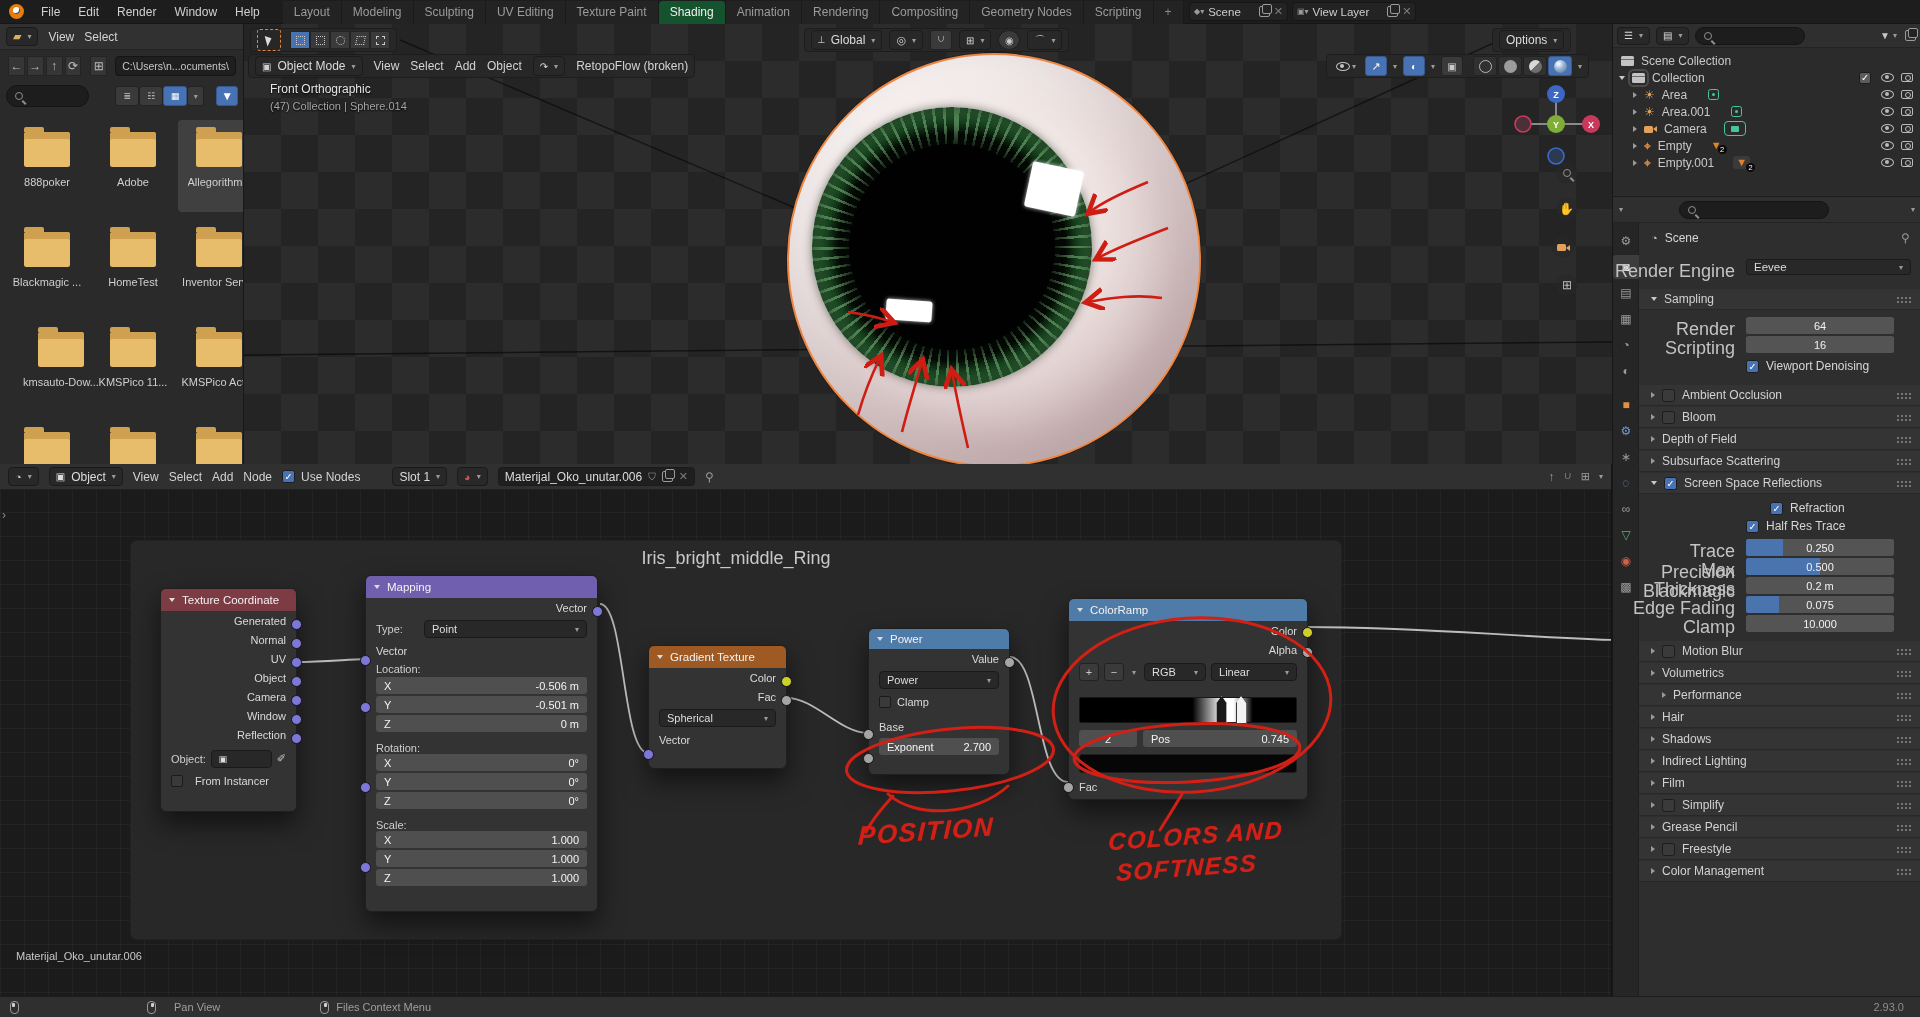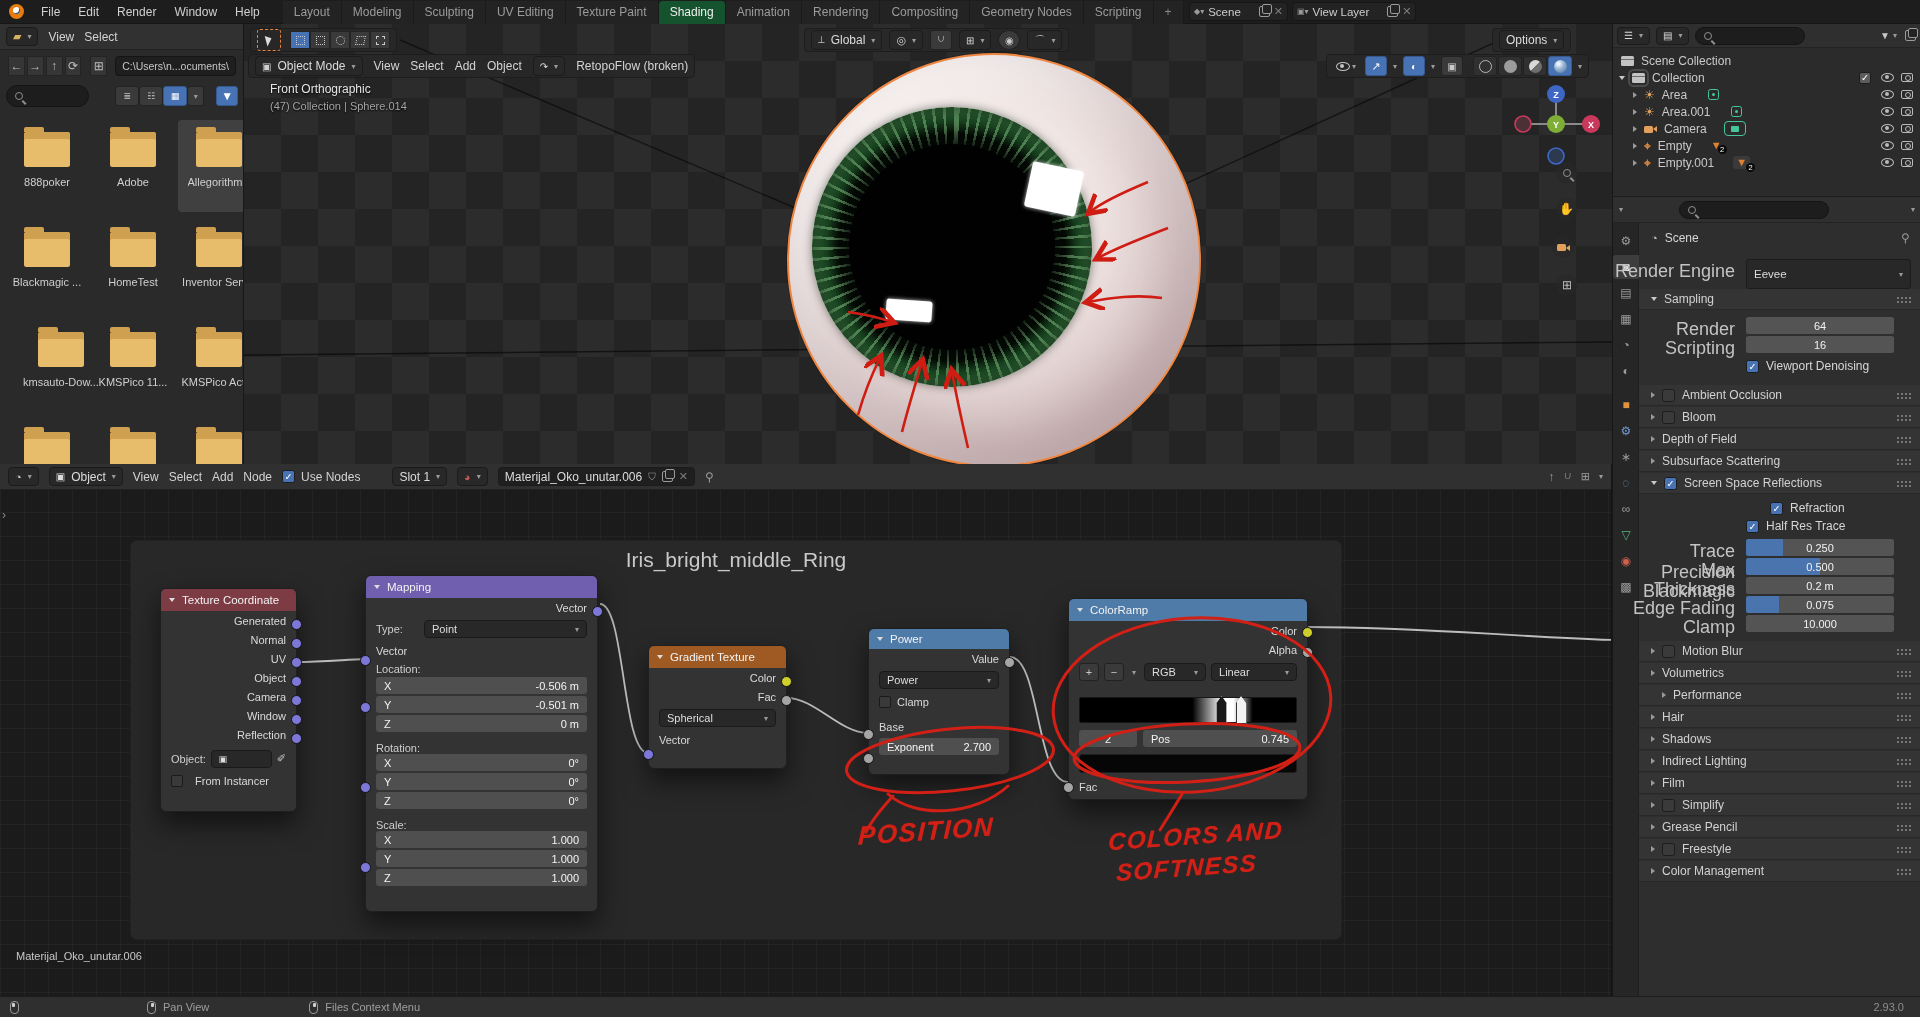--- a/index.html
+++ b/index.html
@@ -85,21 +85,21 @@
   .gizmo-lab { font-size:9px; font-weight:bold; fill:#fff; text-anchor:middle; }
   .sideic { position:absolute; width:22px; height:22px; border-radius:50%; background:rgba(40,40,40,.6); display:flex; align-items:center; justify-content:center; color:#bdbdbd; font-size:12px; }
 
   
   .nodeed { position:absolute; left:0; top:464px; width:1612px; height:532px; background:#1b1b1b;
     background-image:linear-gradient(rgba(255,255,255,.035) 1px, transparent 1px), linear-gradient(90deg, rgba(255,255,255,.035) 1px, transparent 1px);
     background-size:24px 24px; overflow:hidden; border-right:1px solid #151515; }
   .ne-head { position:absolute; left:0; top:0; width:100%; height:26px; background:#303030; border-bottom:1px solid #222; display:flex; align-items:center; padding:0 8px; gap:10px; }
   .ne-menu { color:#d3d3d3; font-size:12px; }
   .frame { position:absolute; background:#282828; border-radius:7px; border:1px solid #222; }
-  .frame-title { position:absolute; width:100%; text-align:center; top:7px; color:#c9c9c9; font-size:21px; }
+  .frame-title { position:absolute; width:100%; text-align:center; top:7px; color:#c9c9c9; font-size:18px; }
   .node { position:absolute; background:#333333; border:1px solid #1f1f1f; border-radius:6px; box-shadow:0 12px 26px rgba(0,0,0,.55); font-size:11px; color:#dadada; }
   .nhead { height:22px; border-radius:5px 5px 0 0; display:flex; align-items:center; padding:0 8px; gap:7px; color:#f2f2f2; font-size:11.5px; }
   .nhead .tri { width:0; height:0; border-top:4px solid #ddd; border-left:3.5px solid transparent; border-right:3.5px solid transparent; }
   .nrow { display:flex; align-items:center; padding:0 10px; height:19px; }
   .nrow.out { justify-content:flex-end; }
   .nlabel { color:#cfcfcf; }
   .ndd { height:18px; background:#282828; border:1px solid #1a1a1a; border-radius:4px; display:flex; align-items:center; padding:0 7px; color:#dedede; justify-content:space-between; }
   .nslider { height:17px; background:#4f4f4f; border-radius:3px; display:flex; align-items:center; justify-content:space-between; padding:0 8px; color:#f4f4f4; }
   .sk { position:absolute; width:11px; height:11px; border-radius:50%; border:1.5px solid #141414; }
   .sk-v { background:#7d78d8; } .sk-c { background:#cfcf2c; } .sk-f { background:#a5a5a5; }
@@ -136,21 +136,21 @@
   .props-head { position:absolute; left:0; top:0; width:100%; height:26px; background:#2f2f2f; border-bottom:1px solid #232323; display:flex; align-items:center; padding:0 6px; gap:8px; }
   .tabstrip { position:absolute; left:0; top:26px; width:26px; height:774px; background:#262626; border-right:1px solid #1f1f1f; }
   .ptab { position:absolute; left:0; width:26px; height:24px; display:flex; align-items:center; justify-content:center; font-size:12px; color:#9b9b9b; }
   .ptab.active { background:#3d3d3d; color:#e8e8e8; border-radius:3px 0 0 3px; }
   .psec { position:absolute; left:26px; width:282px; height:21px; background:#343434; border-bottom:1px solid #282828; display:flex; align-items:center; padding:0 10px 0 12px; gap:7px; color:#d2d2d2; font-size:12px; }
   .psec .dots { margin-left:auto; }
   .plabel { position:absolute; text-align:right; color:#c3c3c3; font-size:18px; }
   .pfield { position:absolute; height:17px; background:#545454; border-radius:2.5px; color:#f2f2f2; font-size:11px; display:flex; align-items:center; justify-content:center; overflow:hidden; }
   .pfield .fill { position:absolute; left:0; top:0; bottom:0; background:#4a74ae; }
   .pfield .vt { position:relative; z-index:1; }
-  .pdd { position:absolute; height:30px; background:#282828; border:1px solid #1b1b1b; border-radius:3px; color:#dcdcdc; font-size:11.5px; display:flex; align-items:center; justify-content:space-between; padding:5px 7px; }
+  .pdd { position:absolute; height:16px; background:#282828; border:1px solid #1b1b1b; border-radius:3px; color:#dcdcdc; font-size:11.5px; display:flex; align-items:center; justify-content:space-between; padding:5px 7px; }
   .pchk { position:absolute; display:flex; align-items:center; gap:7px; color:#d6d6d6; font-size:12px; }
 
   
   .statusbar { position:absolute; left:0; top:996px; width:1920px; height:21px; background:#2f2f2f; border-top:1px solid #1c1c1c; display:flex; align-items:center; color:#9e9e9e; font-size:11px; }
   .mouse { width:9px; height:13px; border:1px solid #9a9a9a; border-radius:4px; position:relative; flex:0 0 auto; }
   .mouse::after { content:''; position:absolute; top:1px; width:3px; height:4px; border-radius:1px; background:#d0d0d0; }
   .mouse.lmb::after { left:1px; } .mouse.mmb::after { left:2.5px; } .mouse.rmb::after { right:1px; }
 </style>
 </head>
 <body>
@@ -987,19 +987,19 @@
         <span class="tri-r"></span>
         <span>Color Management</span>
         <span class="dots"></span>
       </div>
     </div>
   </div>
 
   <div class="statusbar">
     <span class="mouse lmb" style="margin-left:10px;"></span>
     <span class="mouse mmb" style="margin-left:128px;"></span>
-    <span style="margin-left:7px;">Pan View</span>
+    <span style="margin-left:18px;">Pan View</span>
     <span class="mouse rmb" style="margin-left:100px;"></span>
     <span style="margin-left:7px;">Files Context Menu</span>
     <span style="margin-left:auto; margin-right:16px; color:#8d8d8d;">2.93.0</span>
   </div>
 
 </div>
 
 </body></html>

